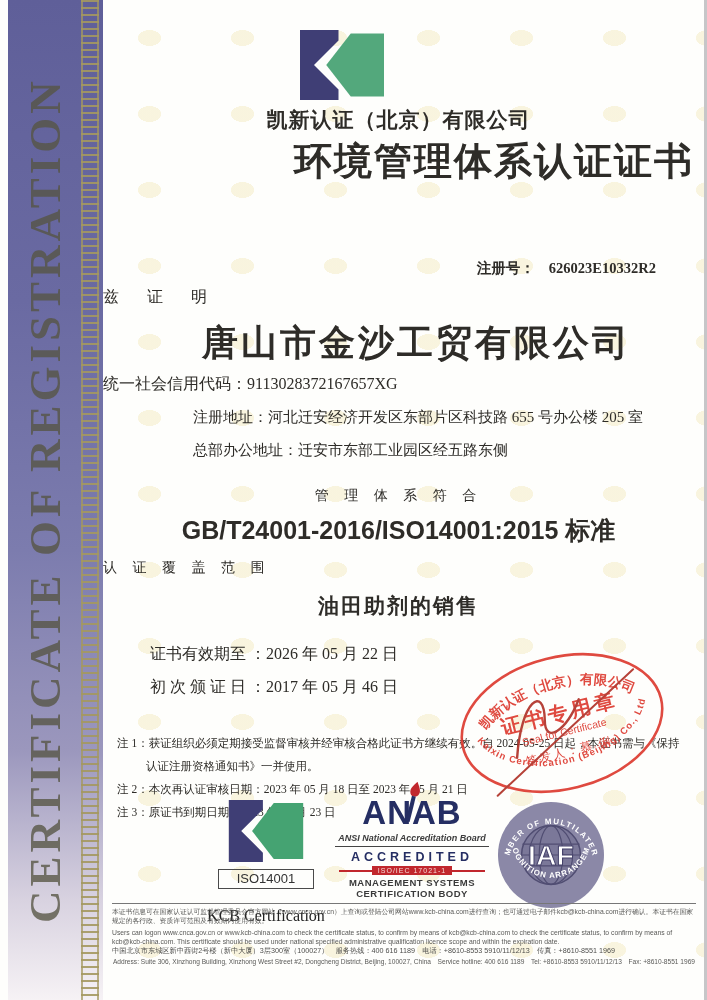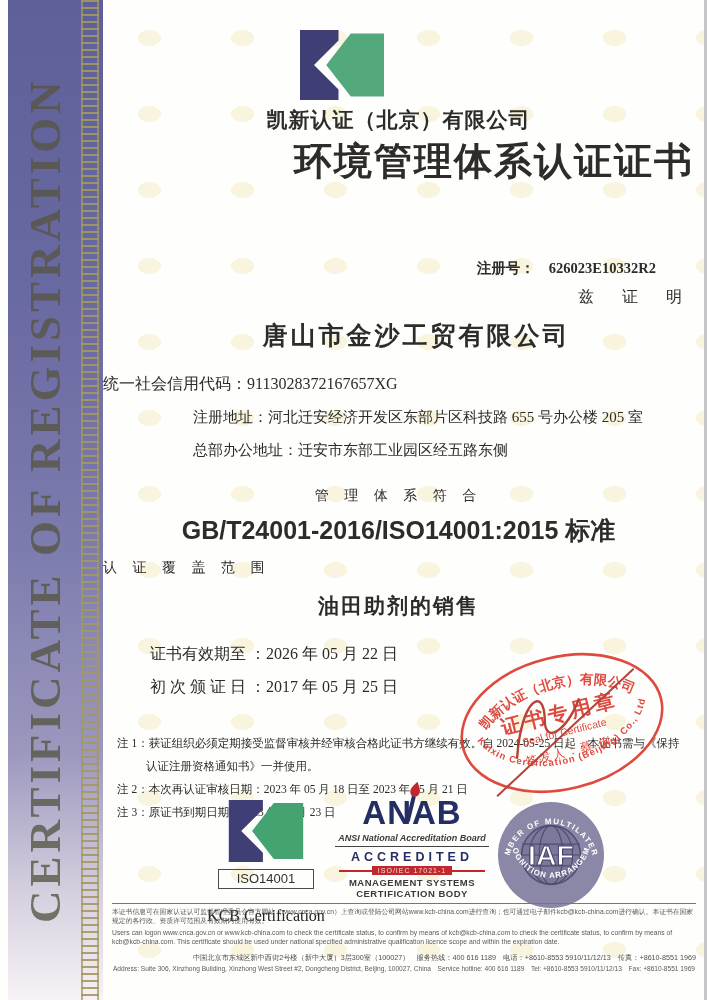--- a/index.html
+++ b/index.html
@@ -39,25 +39,25 @@
   }
   
   .logo-top { position:absolute; left:300px; top:30px; }
   .issuer   { position:absolute; left:103px; right:10px; top:106px; text-align:center;
               font-size:21px; font-weight:700; letter-spacing:1px; }
   .cert-title { position:absolute; left:103px; right:10px; top:136px; text-align:right;
               font-size:38px; font-weight:700; letter-spacing:2px; }
   .reg-line { position:absolute; left:103px; right:48px; top:259px; text-align:right;
               font-size:14.5px; font-weight:700; }
   .reg-line .reg-no { display:inline-block; margin-left:14px; font-family:"Liberation Serif",serif; }
-  .certify  { position:absolute; left:103px; right:10px; top:287px; text-align:right;
+  .certify  { position:absolute; left:103px; right:10px; top:287px; text-align:left;
               font-size:16px; letter-spacing:12px; }
   
   .company  { position:absolute; left:103px; right:10px; top:319px; text-align:center;
-              font-size:25px; font-weight:700; letter-spacing:3px;margin-left:36px; }
+              font-size:36px; font-weight:700; letter-spacing:3px;margin-left:36px; }
   .credit   { position:absolute; left:103px; right:10px; top:374px; text-align:left; font-size:16px; }
   .addr1    { position:absolute; left:193px; top:408px; font-size:15px; }
   .addr2    { position:absolute; left:193px; top:441px; font-size:15px; }
   
   .conform  { position:absolute; left:103px; right:10px; top:487px; text-align:center;
               font-size:14px; letter-spacing:6px; }
   .standard { position:absolute; left:103px; right:10px; top:514px; text-align:center;
               font-family:"Liberation Sans",sans-serif; font-size:25px; font-weight:700; }
   .scope-label { position:absolute; left:103px; right:10px; top:559px; 
               font-size:14px; letter-spacing:6px; }
@@ -87,21 +87,21 @@
   .anab-band { display:flex; align-items:center; margin:2px 6px; }
   .anab-band .line { flex:1; height:2px; background:#c1272d; }
   .anab-band .txt { background:#c1272d; color:#f7d9d6; font-size:7px; padding:1px 6px; letter-spacing:1px; }
   .anab-ms, .anab-cb { font-size:9.5px; font-weight:600; color:#3a3a3a; letter-spacing:.5px; }
   .iaf-block { position:absolute; left:497px; top:801px; }
   
   .footer { position:absolute; left:112px; right:8px; top:903px; border-top:1px solid #777;
             padding-top:3px; font-family:"Liberation Sans",sans-serif; color:#5a5a58; }
   .f-cn { font-size:6.8px; line-height:9px; }
   .f-en { font-size:6.8px; line-height:9px; margin-top:3px; }
-  .f-addr-cn { font-size:7.2px; text-align:right; margin-top:7px; color:#4e4e4c; }
+  .f-addr-cn { font-size:7.2px; text-align:left; margin-top:0; color:#4e4e4c; }
   .f-addr-en { font-size:6.6px; text-align:center; margin-top:2px; }
 </style>
 </head>
 <body>
 
 <div id="page">
   <div id="content-bg"></div>
 
   <div id="sidebar">
     <div class="side-text">CERTIFICATE OF REGISTRATION</div>
@@ -127,21 +127,21 @@
   <div class="addr1">注册地址：河北迁安经济开发区东部片区科技路 655 号办公楼 205 室</div>
   <div class="addr2">总部办公地址：迁安市东部工业园区经五路东侧</div>
 
   <div class="conform">管 理 体 系 符 合</div>
   <div class="standard">GB/T24001-2016/ISO14001:2015 标准</div>
   <div class="scope-label">认 证 覆 盖 范 围</div>
   <div class="scope">油田助剂的销售</div>
 
   <div class="dates">
     <div>证书有效期至 ：2026 年 05 月 22 日</div>
-    <div>初 次 颁 证 日 ：2017 年 05 月 25 日</div>
+    <div>初 次 颁 证 日 ：2017 年 05 月 46 日</div>
   </div>
 
   <div class="notes">
     <div>注 1：获证组织必须定期接受监督审核并经审核合格此证书方继续有效。自 2024-05-25 日起，本证书需与《保持</div>
     <div class="note-indent">认证注册资格通知书》一并使用。</div>
     <div>注 2：本次再认证审核日期：2023 年 05 月 18 日至 2023 年 05 月 21 日</div>
     <div>注 3：原证书到期日期：2023 年 05 月 23 日</div>
   </div>
 
   <div class="stamp">

